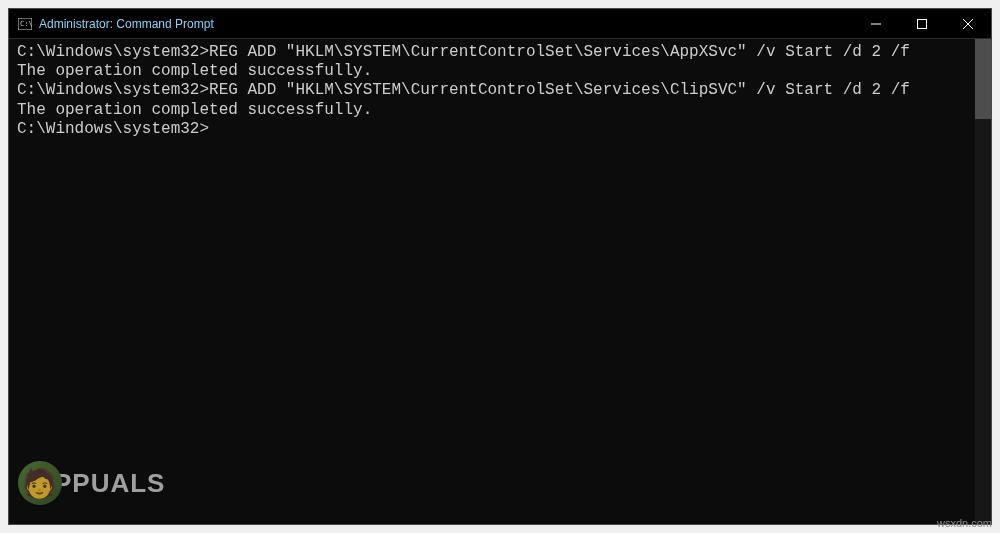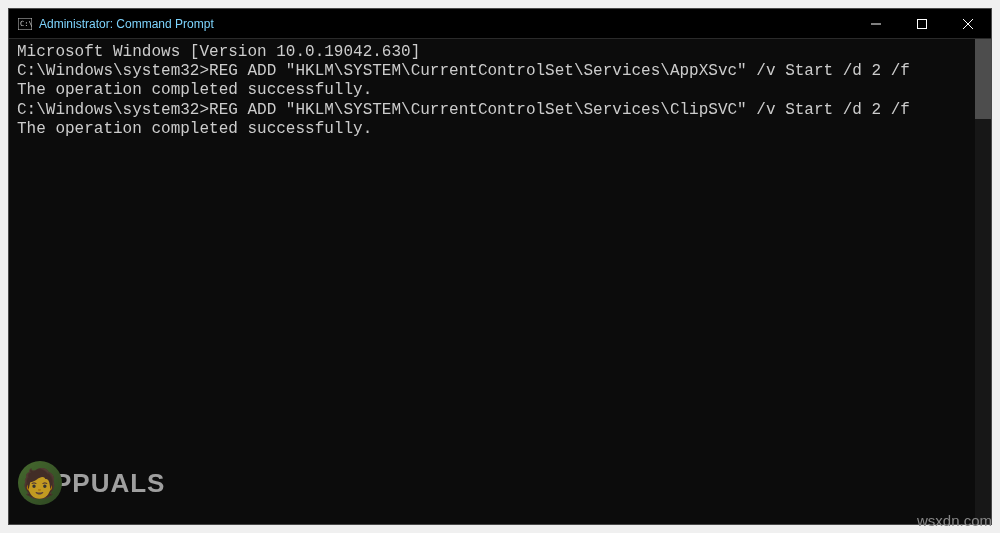--- a/index.html
+++ b/index.html
@@ -123,21 +123,21 @@
       font-weight: 700;
       letter-spacing: 1px;
       color: #d0d0d0;
       margin-left: -8px;
       font-family: Arial, sans-serif;
     }
     .source-mark {
       position: absolute;
       bottom: 4px;
       right: 8px;
-      font-size: 15px;
+      font-size: 11px;
       color: #888;
       font-family: Arial, sans-serif;
     }
   </style>
 </head>
 <body>
 
 <div class="window">
   <div class="titlebar">
     <span class="titlebar-icon">
@@ -160,28 +160,28 @@
       </div>
       <div class="titlebar-btn">
         <svg viewBox="0 0 10 10">
           <line x1="0" y1="0" x2="10" y2="10" stroke="#fff" stroke-width="1"></line>
           <line x1="10" y1="0" x2="0" y2="10" stroke="#fff" stroke-width="1"></line>
         </svg>
       </div>
     </div>
   </div>
   <div class="terminal-body">
-    <div class="terminal-line">Microsoft Windows [Version 10.0.19042.630]</div>
     <div class="terminal-line"></div>
     <div class="terminal-line">C:\Windows\system32&gt;REG ADD "HKLM\SYSTEM\CurrentControlSet\Services\AppXSvc" /v Start /d 2 /f</div>
     <div class="terminal-line">The operation completed successfully.</div>
     <div class="terminal-line"></div>
     <div class="terminal-line">C:\Windows\system32&gt;REG ADD "HKLM\SYSTEM\CurrentControlSet\Services\ClipSVC" /v Start /d 2 /f</div>
     <div class="terminal-line">The operation completed successfully.</div>
     <div class="terminal-line"></div>
+    <div class="terminal-line">C:\Windows\system32&gt;</div>
     <div class="scrollbar">
       <div class="scrollbar-thumb"></div>
     </div>
   </div>
 </div>
 
 <div class="watermark">
   <div class="watermark-avatar">🧑</div>
   <span class="watermark-text">PPUALS</span>
 </div>

